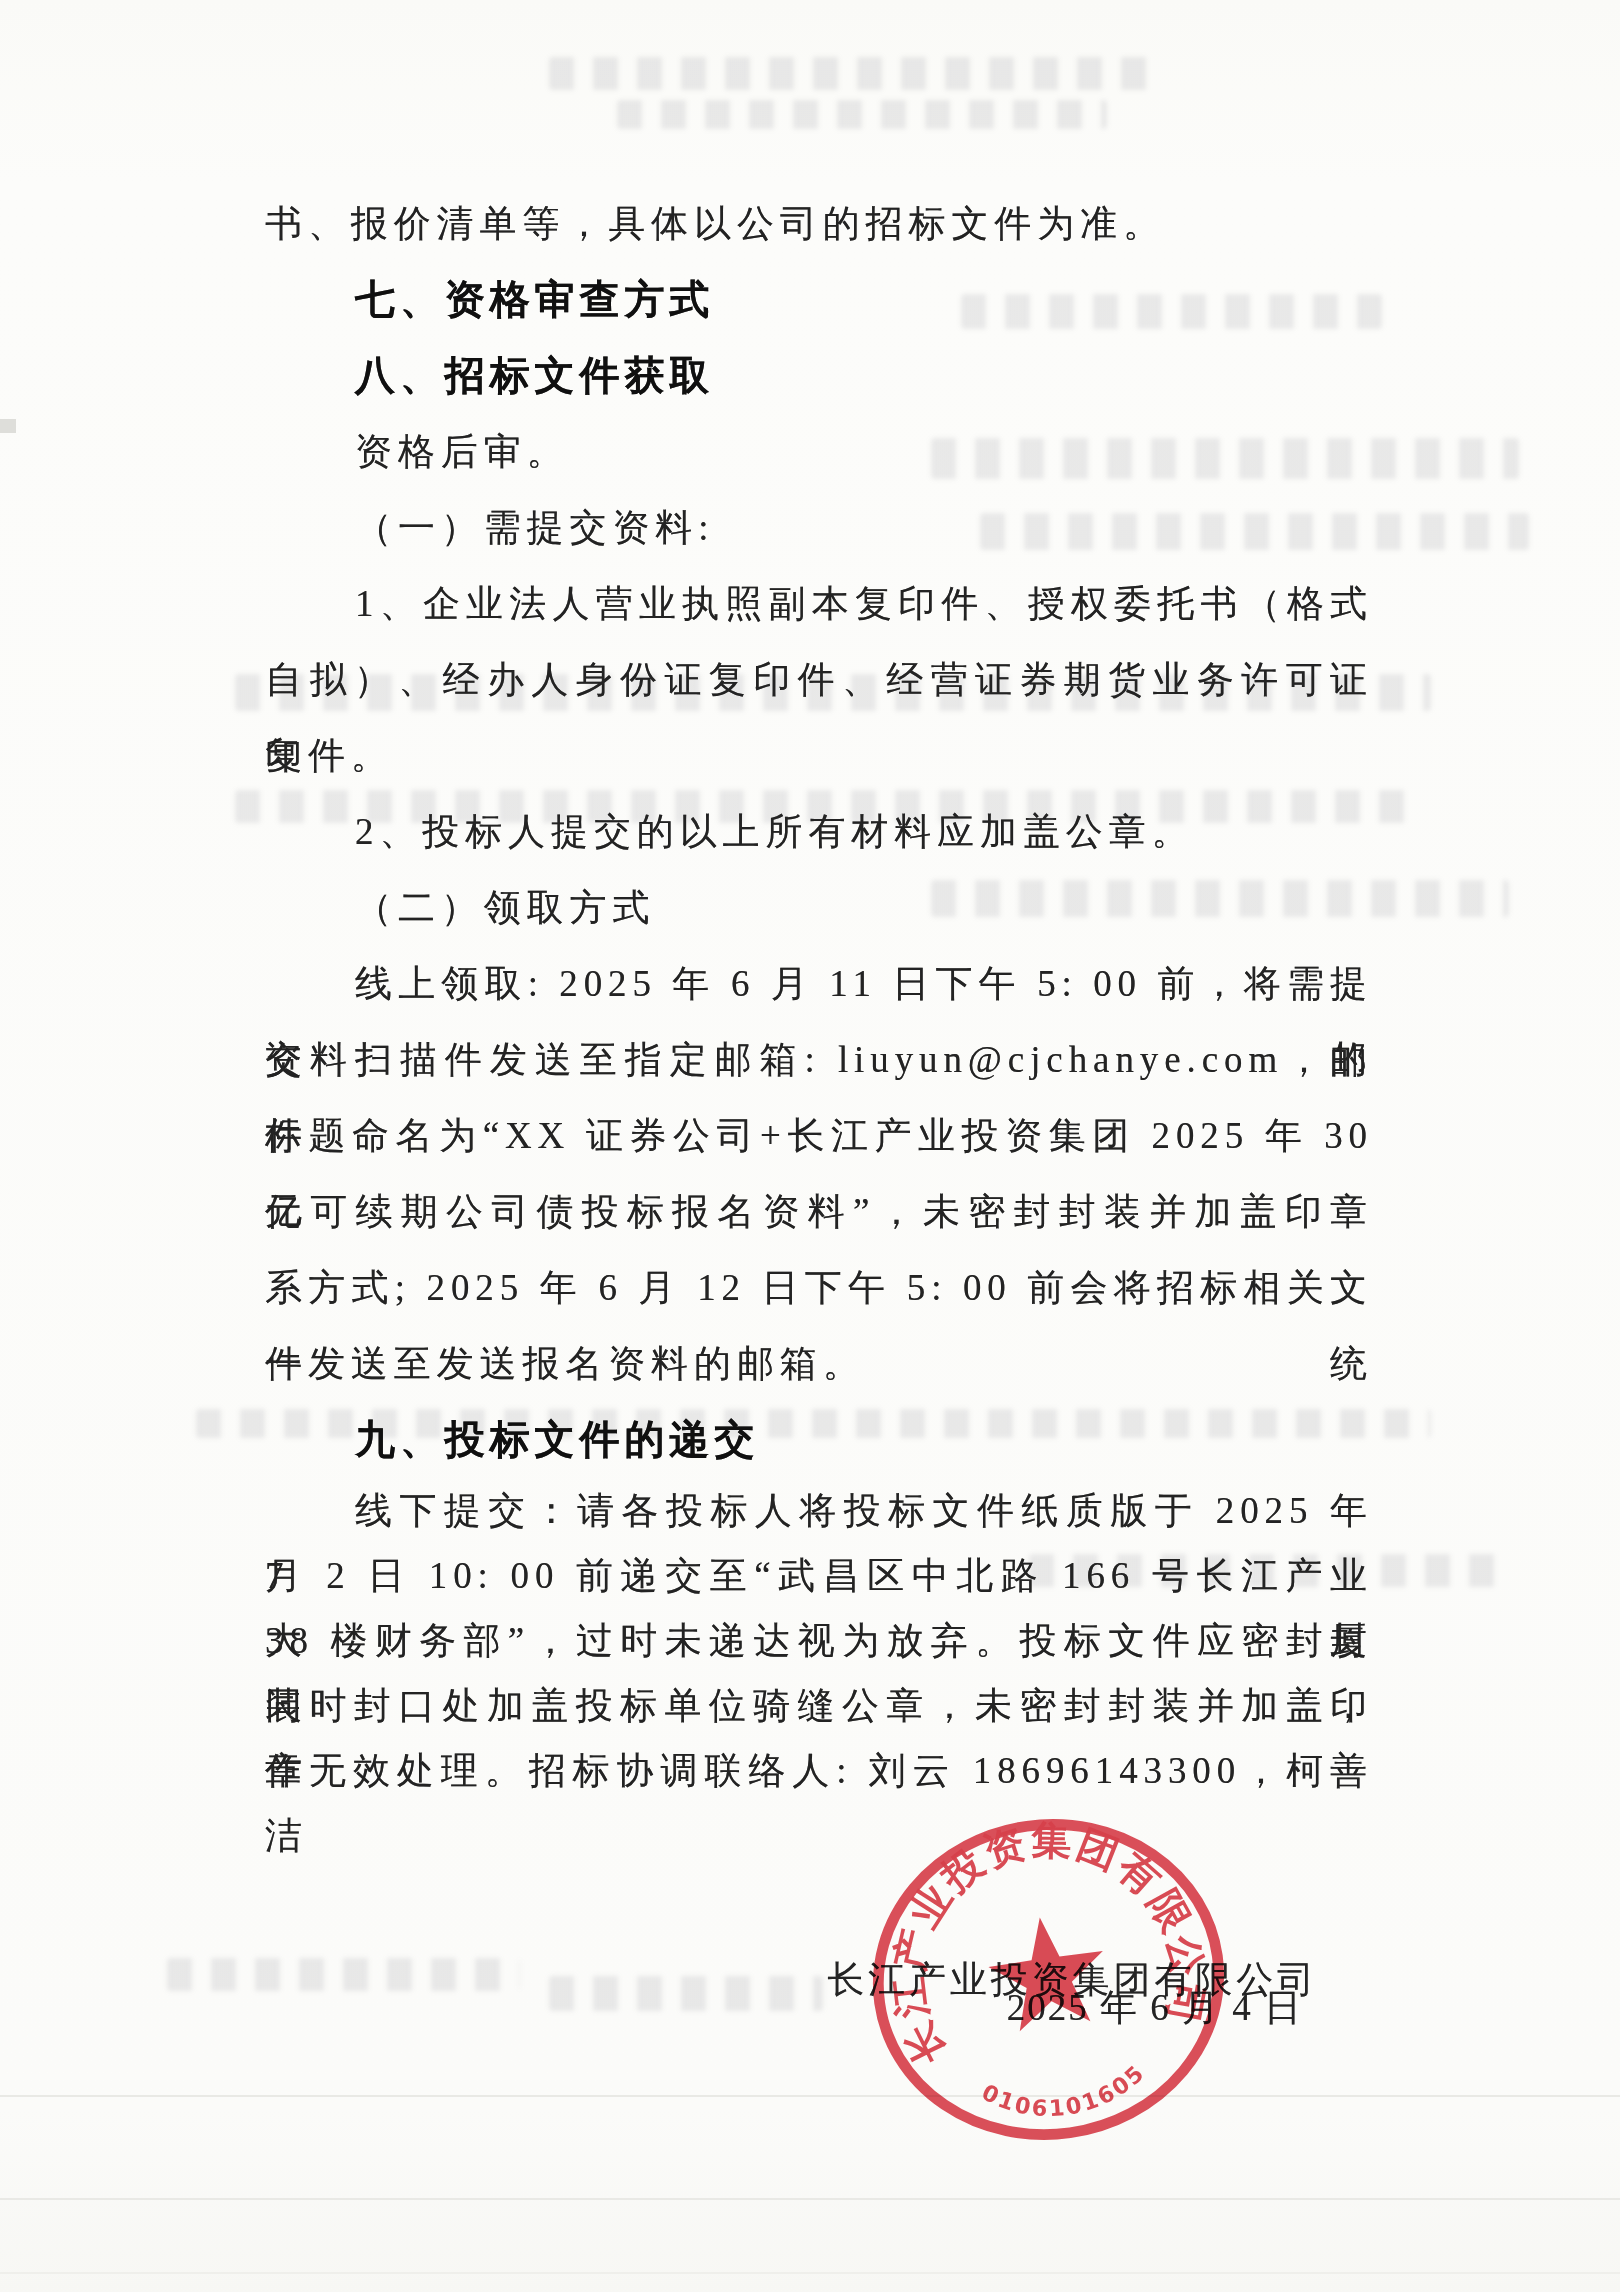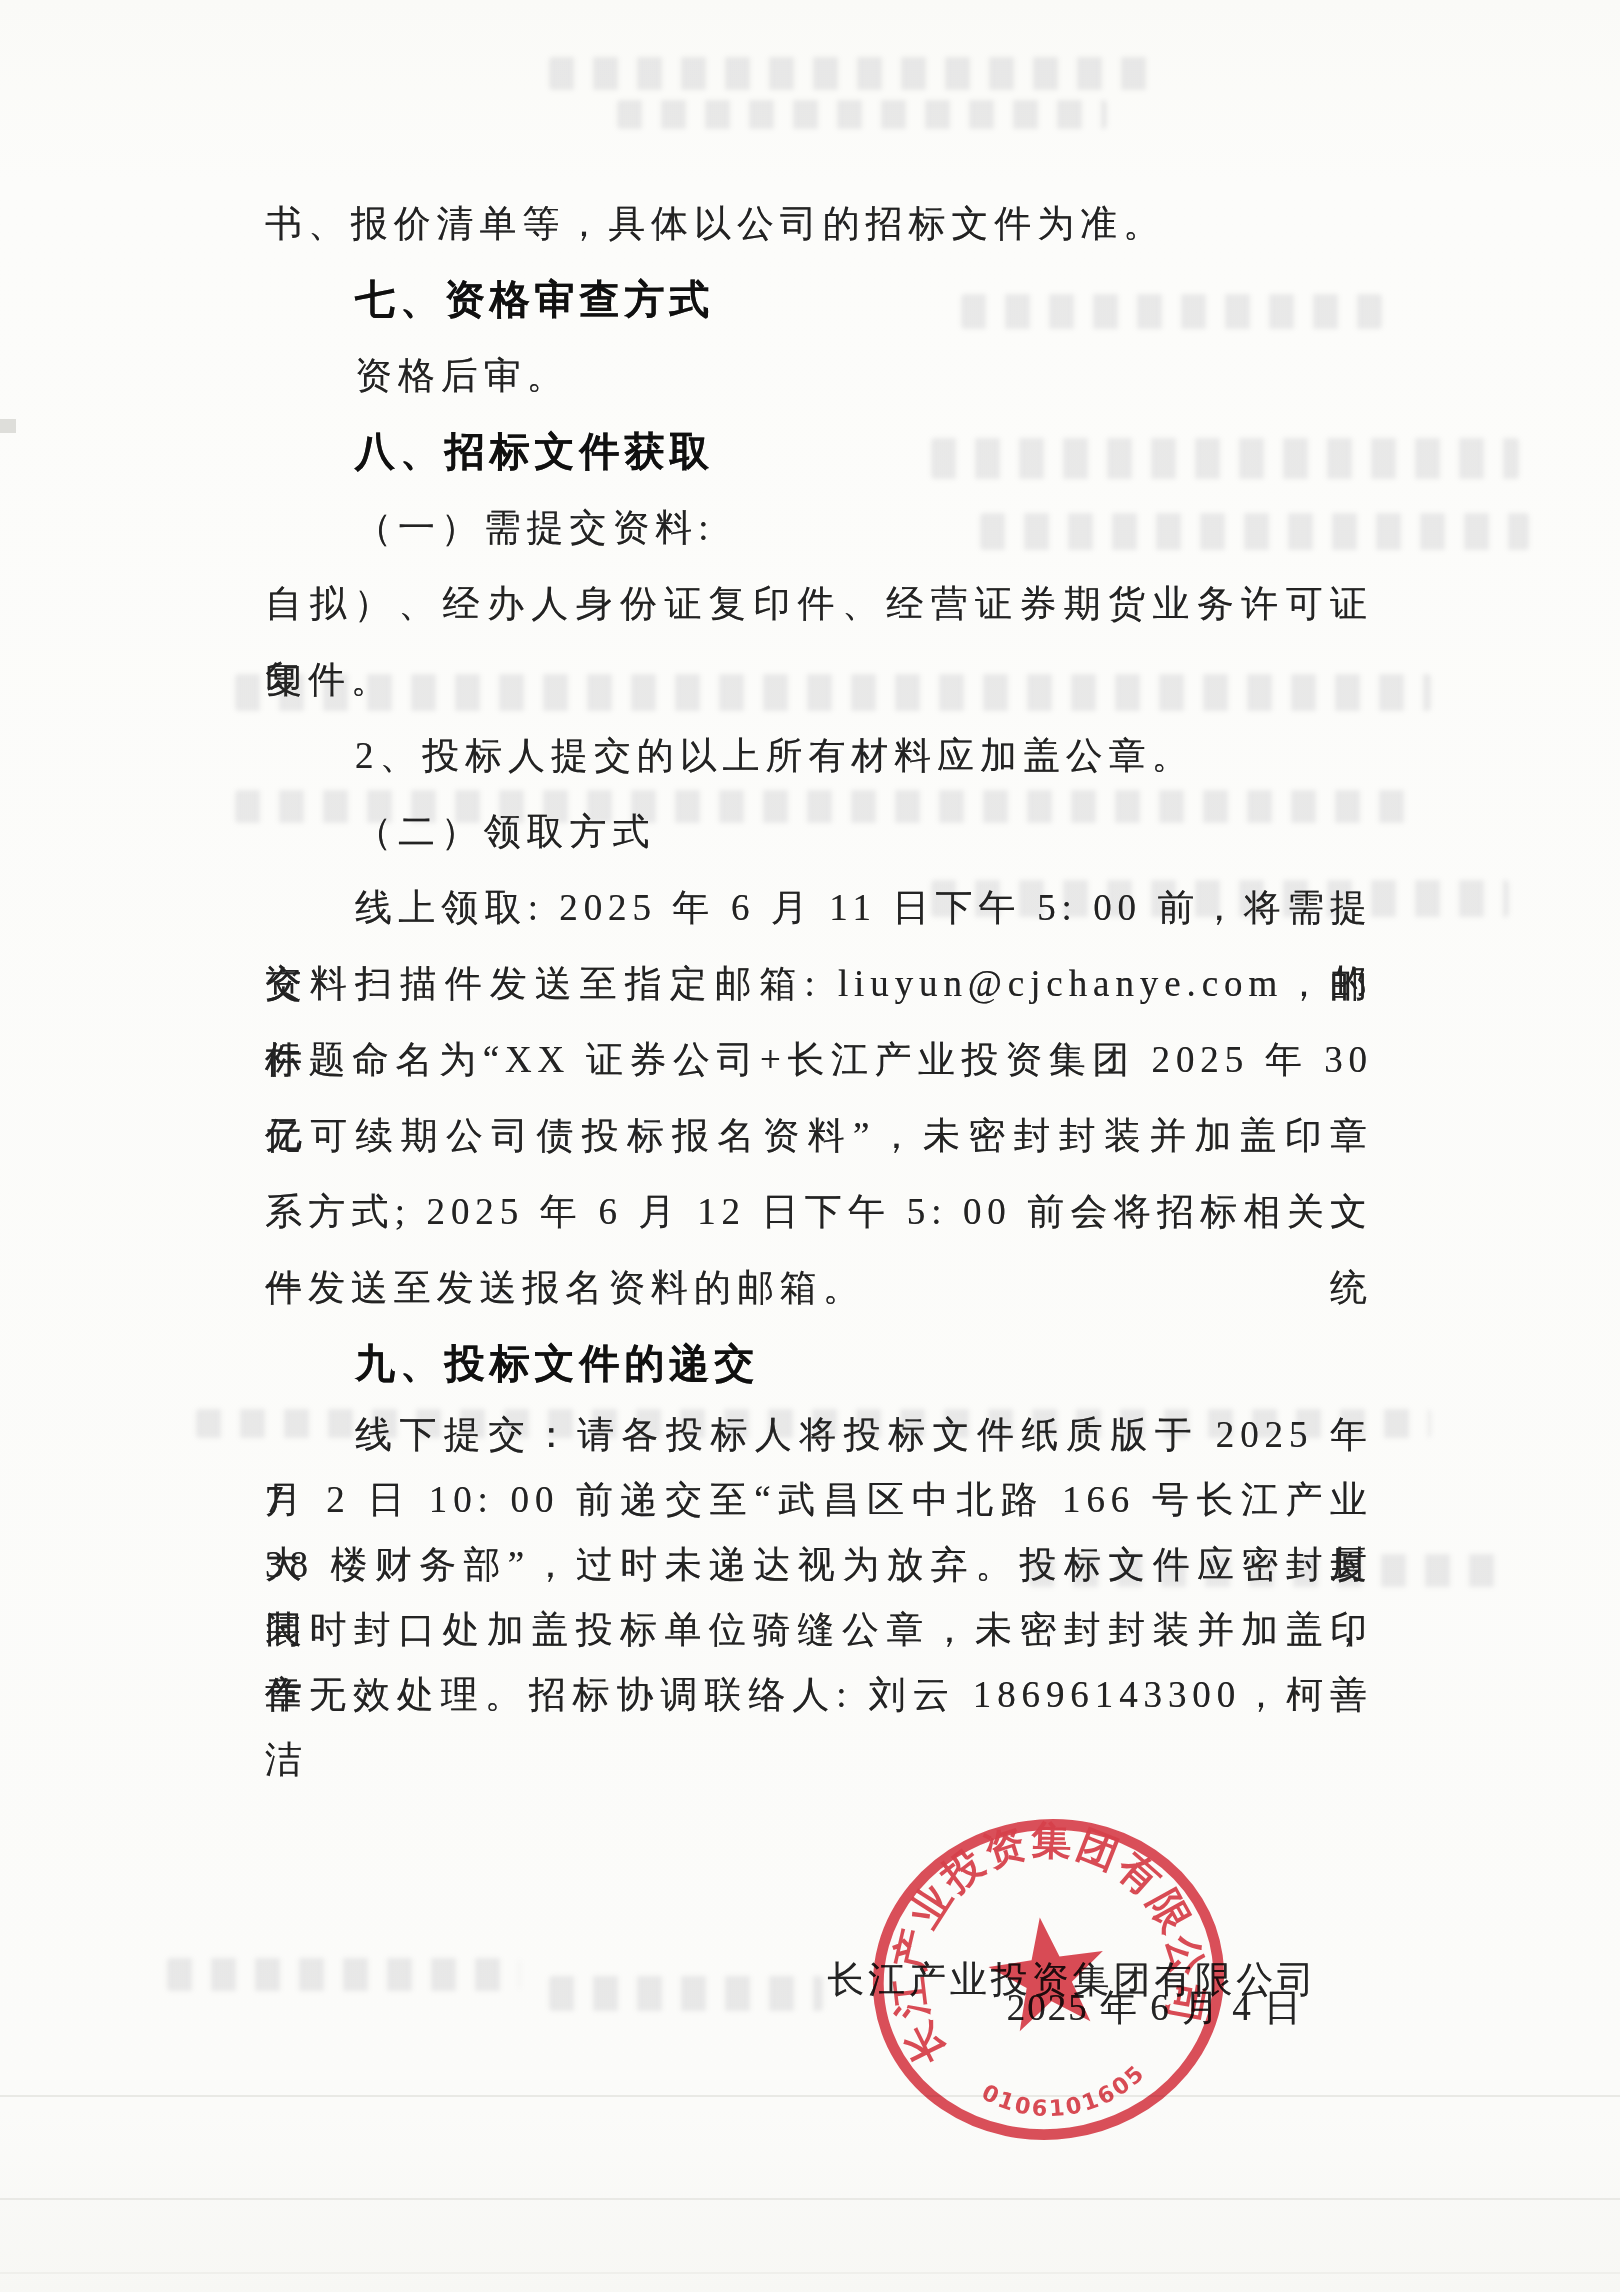--- a/index.html
+++ b/index.html
@@ -82,23 +82,24 @@
 <div class="ghost" style="left:549px;top:1976px;width:274px;height:35px;"></div>
 
 <div class="edgemark"></div>
 <div class="scanline" style="top:2095px;"></div>
 <div class="scanline" style="top:2198px;"></div>
 <div class="scanline" style="top:2272px;opacity:.6;"></div>
 
 <div class="doc">
   <div class="line">书、报价清单等，具体以公司的招标文件为准。</div>
   <div class="line h in">七、资格审查方式</div>
+  <div class="line h in">八、招标文件获取</div>
   <div class="line in">资格后审。</div>
-  <div class="line h in">八、招标文件获取</div>
   <div class="line in">（一）需提交资料:</div>
+  <div class="line in full">1、企业法人营业执照副本复印件、授权委托书（格式</div>
   <div class="line full">自拟）、经办人身份证复印件、经营证券期货业务许可证复</div>
   <div class="line">印件。</div>
   <div class="line in">2、投标人提交的以上所有材料应加盖公章。</div>
   <div class="line in">（二）领取方式</div>
   <div class="line in full">线上领取: 2025 年 6 月 11 日下午 5: 00 前，将需提交的</div>
   <div class="line full">资料扫描件发送至指定邮箱: liuyun@cjchanye.com，邮件</div>
   <div class="line full">标题命名为“XX 证券公司+长江产业投资集团 2025 年 30 亿</div>
   <div class="line full">元可续期公司债投标报名资料”，未密封封装并加盖印章</div>
   <div class="line full">系方式; 2025 年 6 月 12 日下午 5: 00 前会将招标相关文件统</div>
   <div class="line">一发送至发送报名资料的邮箱。</div>

